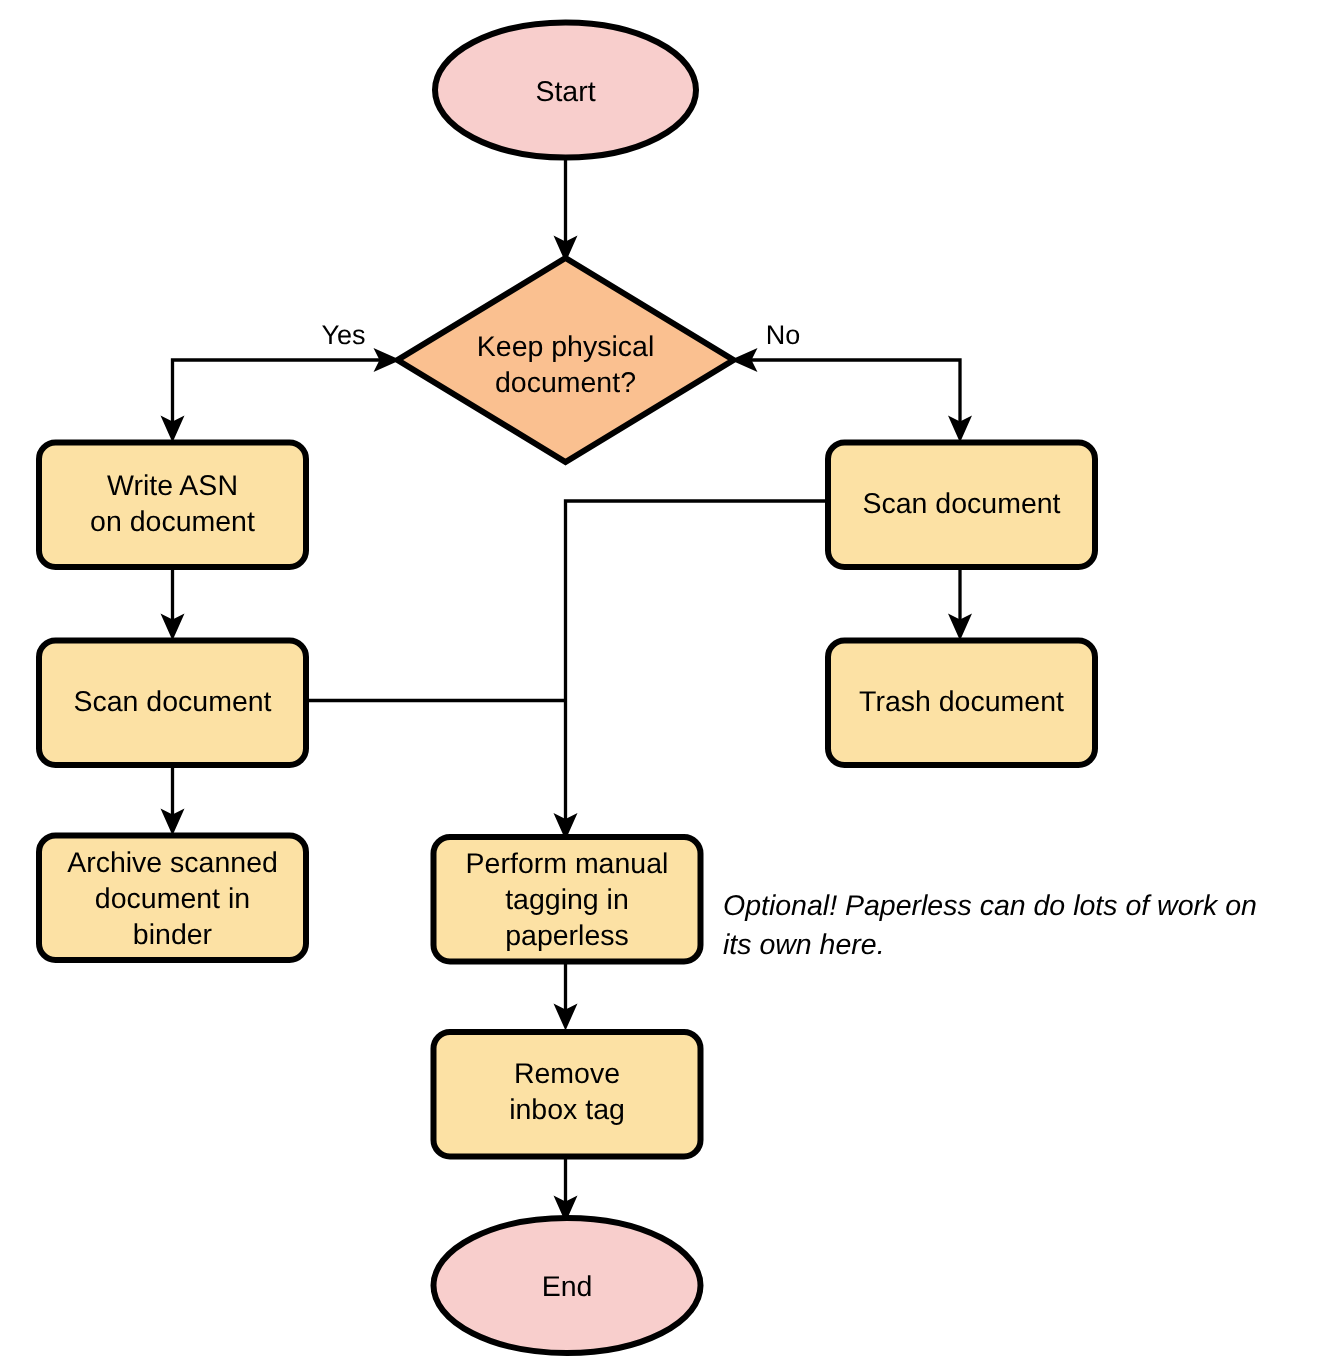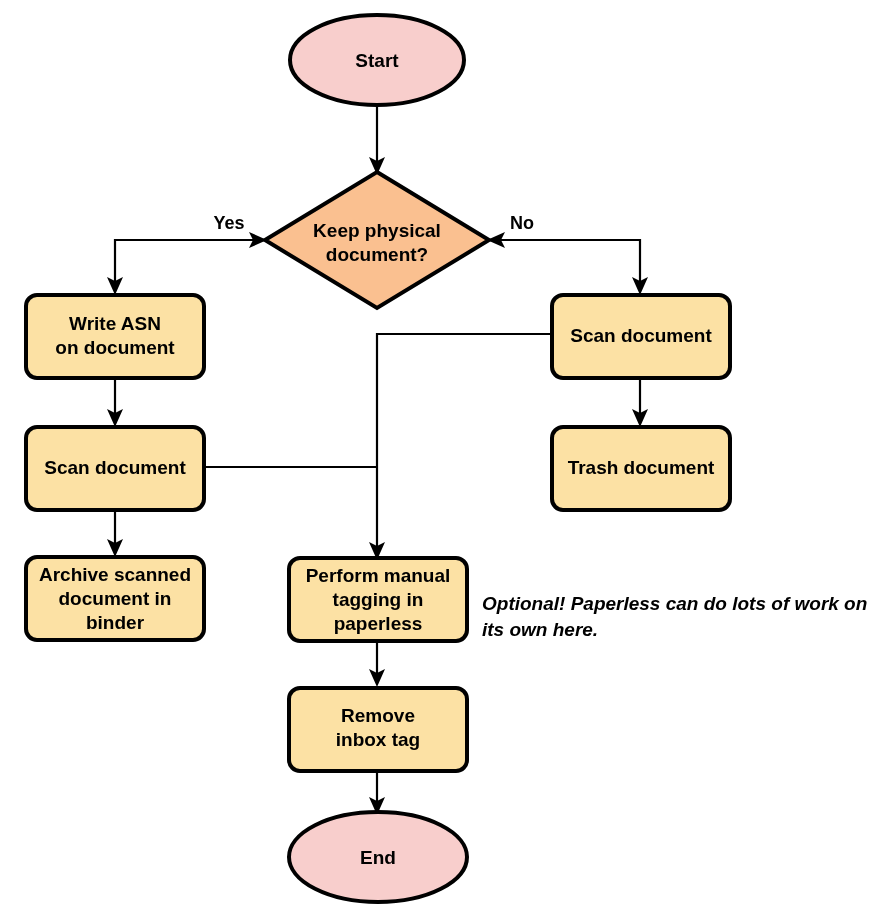--- a/index.html
+++ b/index.html
@@ -11,21 +11,20 @@
   body {
     font-family: "Liberation Sans", sans-serif;
     color: #000000;
   }
   #flowchart-canvas {
     position: relative;
     width: 888px;
     height: 907px;
     background: #ffffff;
     overflow: hidden;
-    font-weight: bold;
   }
   #flow-svg {
     position: absolute;
     top: 0;
     left: 0;
     width: 888px;
     height: 907px;
     display: block;
   }
   .node-label {

